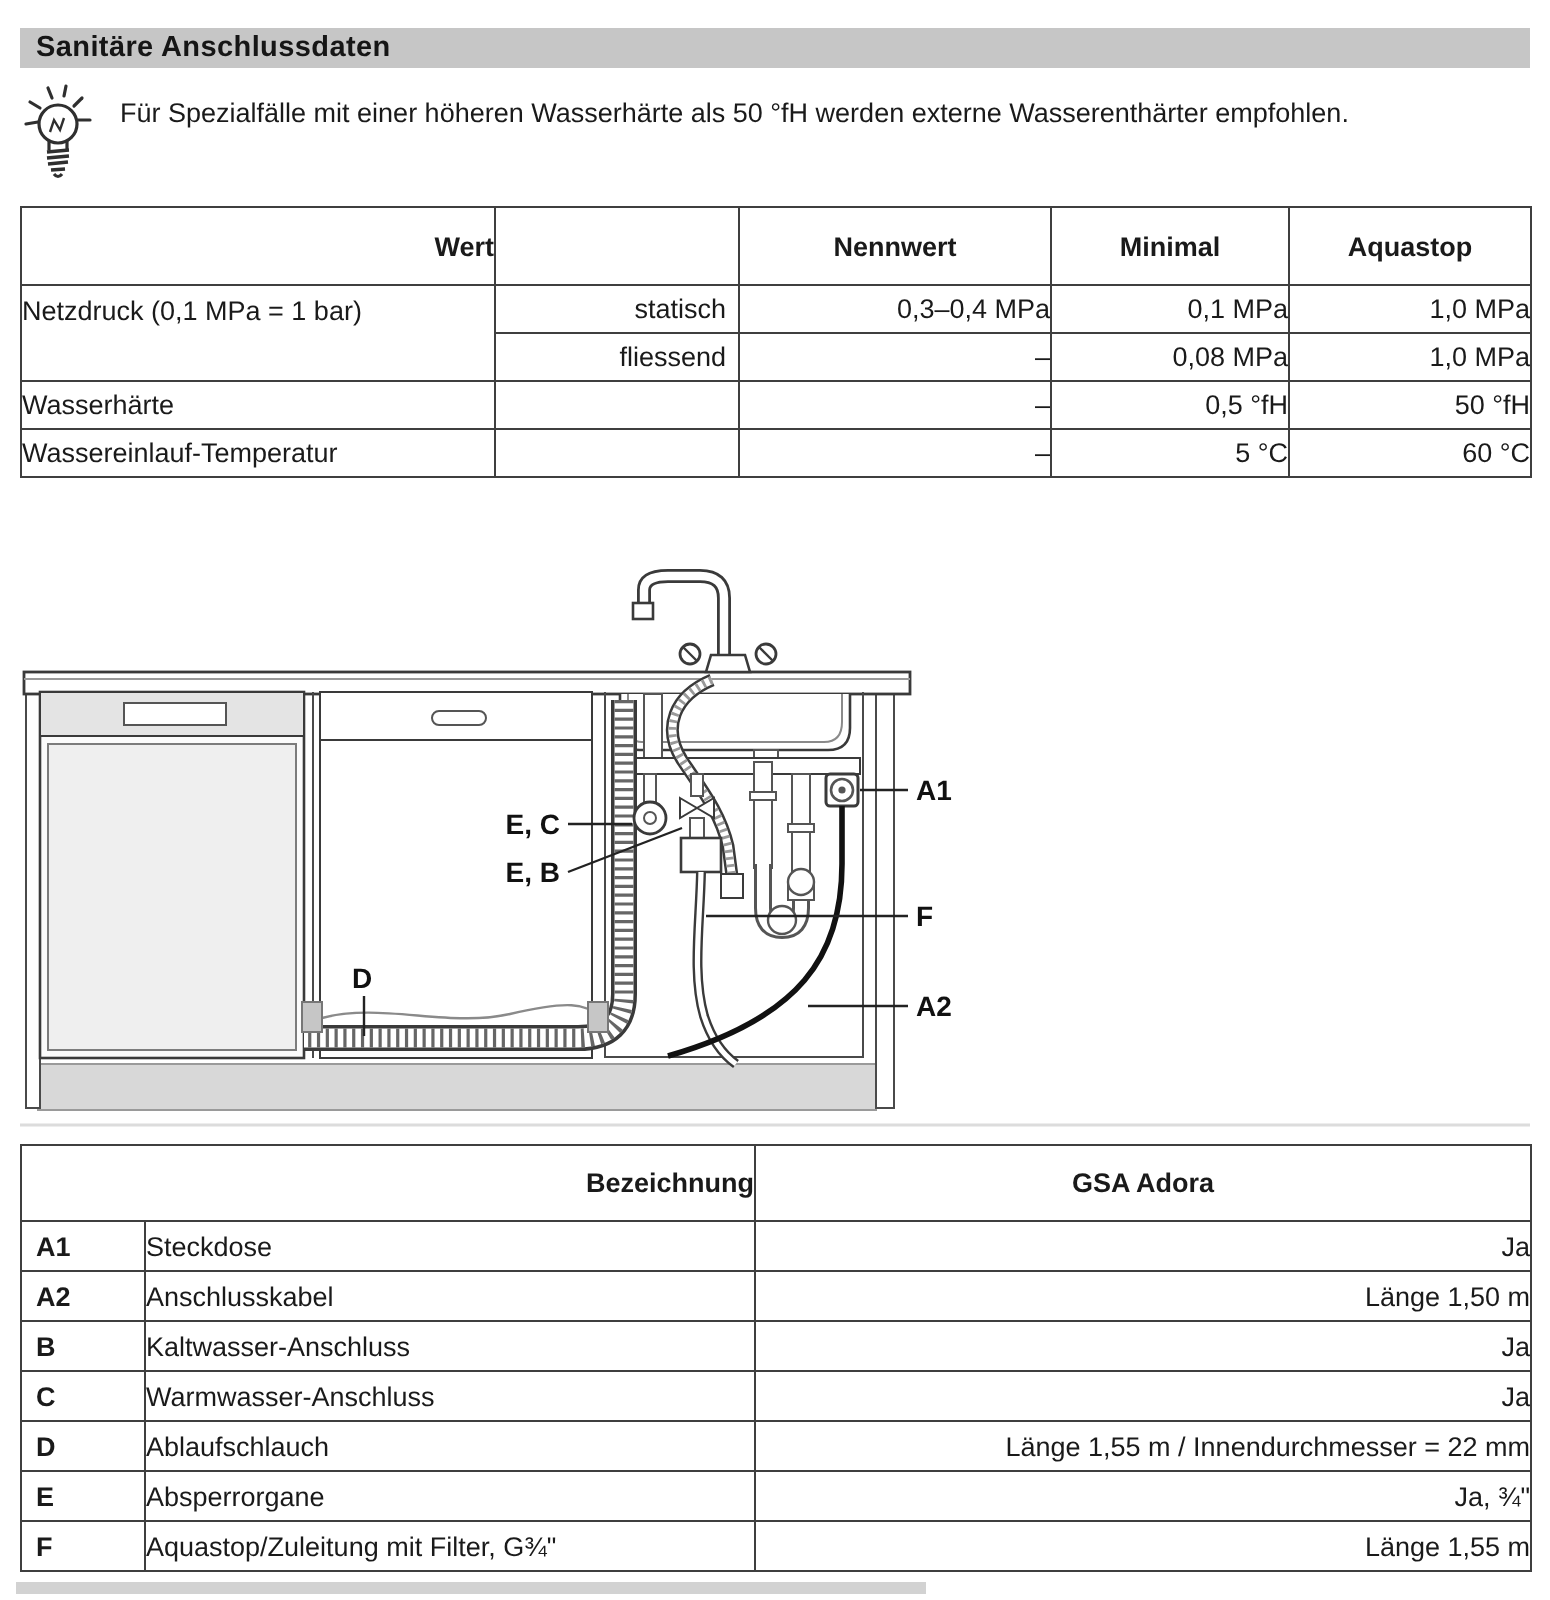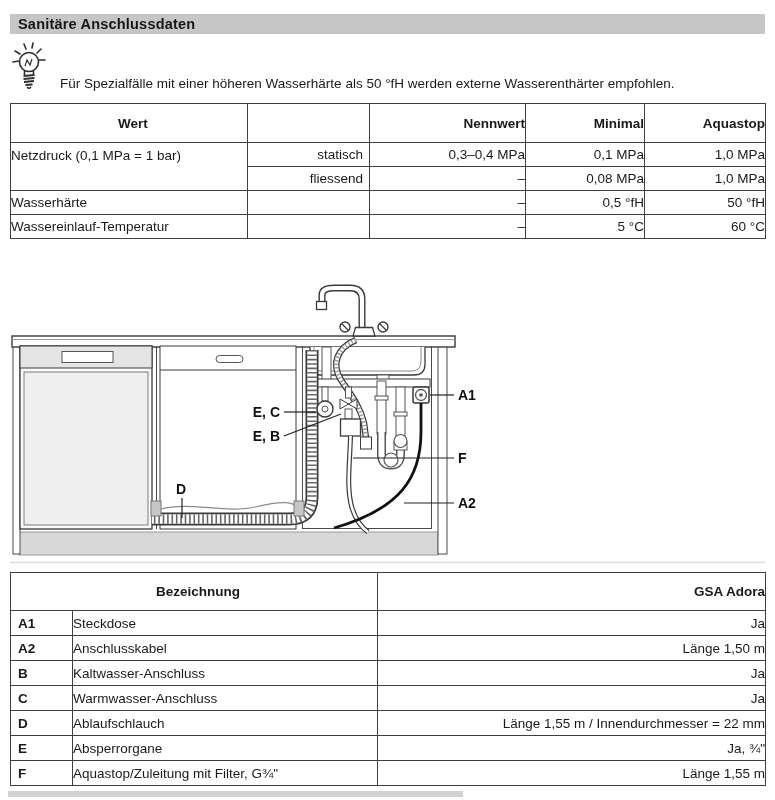--- a/index.html
+++ b/index.html
@@ -8,27 +8,27 @@
     font-family:"Liberation Sans","DejaVu Sans",sans-serif;color:#1a1a1a;
   }
   .bar{
     position:absolute;left:10px;width:755px;height:20px;background:#c6c6c6;
     font-size:14.5px;font-weight:bold;line-height:20px;padding-left:8px;
     box-sizing:border-box;color:#161616;letter-spacing:.2px;
   }
   #bar1{top:14px;}
   #bar2{top:259px;}
   #tip-icon{position:absolute;left:11px;top:41px;}
-  #tip-text{position:absolute;left:60px;top:76px;font-size:13.5px;white-space:nowrap;}
+  #tip-text{position:absolute;left:60px;top:49px;font-size:13.5px;white-space:nowrap;}
   table{border-collapse:collapse;table-layout:fixed;position:absolute;left:10px;background:#fff;}
   #t1{top:103px;width:756px;}
   #t2{top:572px;width:756px;}
   th,td{border:1px solid #3f3f3f;font-size:13.5px;overflow:hidden;padding:0;vertical-align:middle;}
-  th{font-weight:bold;text-align:right;}
-  th.al{text-align:center;padding-left:8px;}
+  th{font-weight:bold;text-align:center;}
+  th.al{text-align:right;padding-left:8px;}
   #t1 tr{height:24px;} #t1 tr.hdr{height:39px;}
   #t2 tr{height:25px;} #t2 tr.hdr{height:38px;}
   td.name{text-align:left;padding-left:0;}
   td.top{vertical-align:top;padding-top:5px;}
   td.sub{text-align:right;padding-right:6px;}
   td.val{text-align:right;}
   td.key{text-align:left;padding-left:7px;font-weight:bold;}
   #diagram{position:absolute;left:0;top:282px;}
   #diagram text{font-family:"Liberation Sans","DejaVu Sans",sans-serif;font-size:14px;font-weight:bold;fill:#111;}
   #bottom-bar{position:absolute;left:8px;top:791px;width:455px;height:6px;background:#d2d2d2;}

